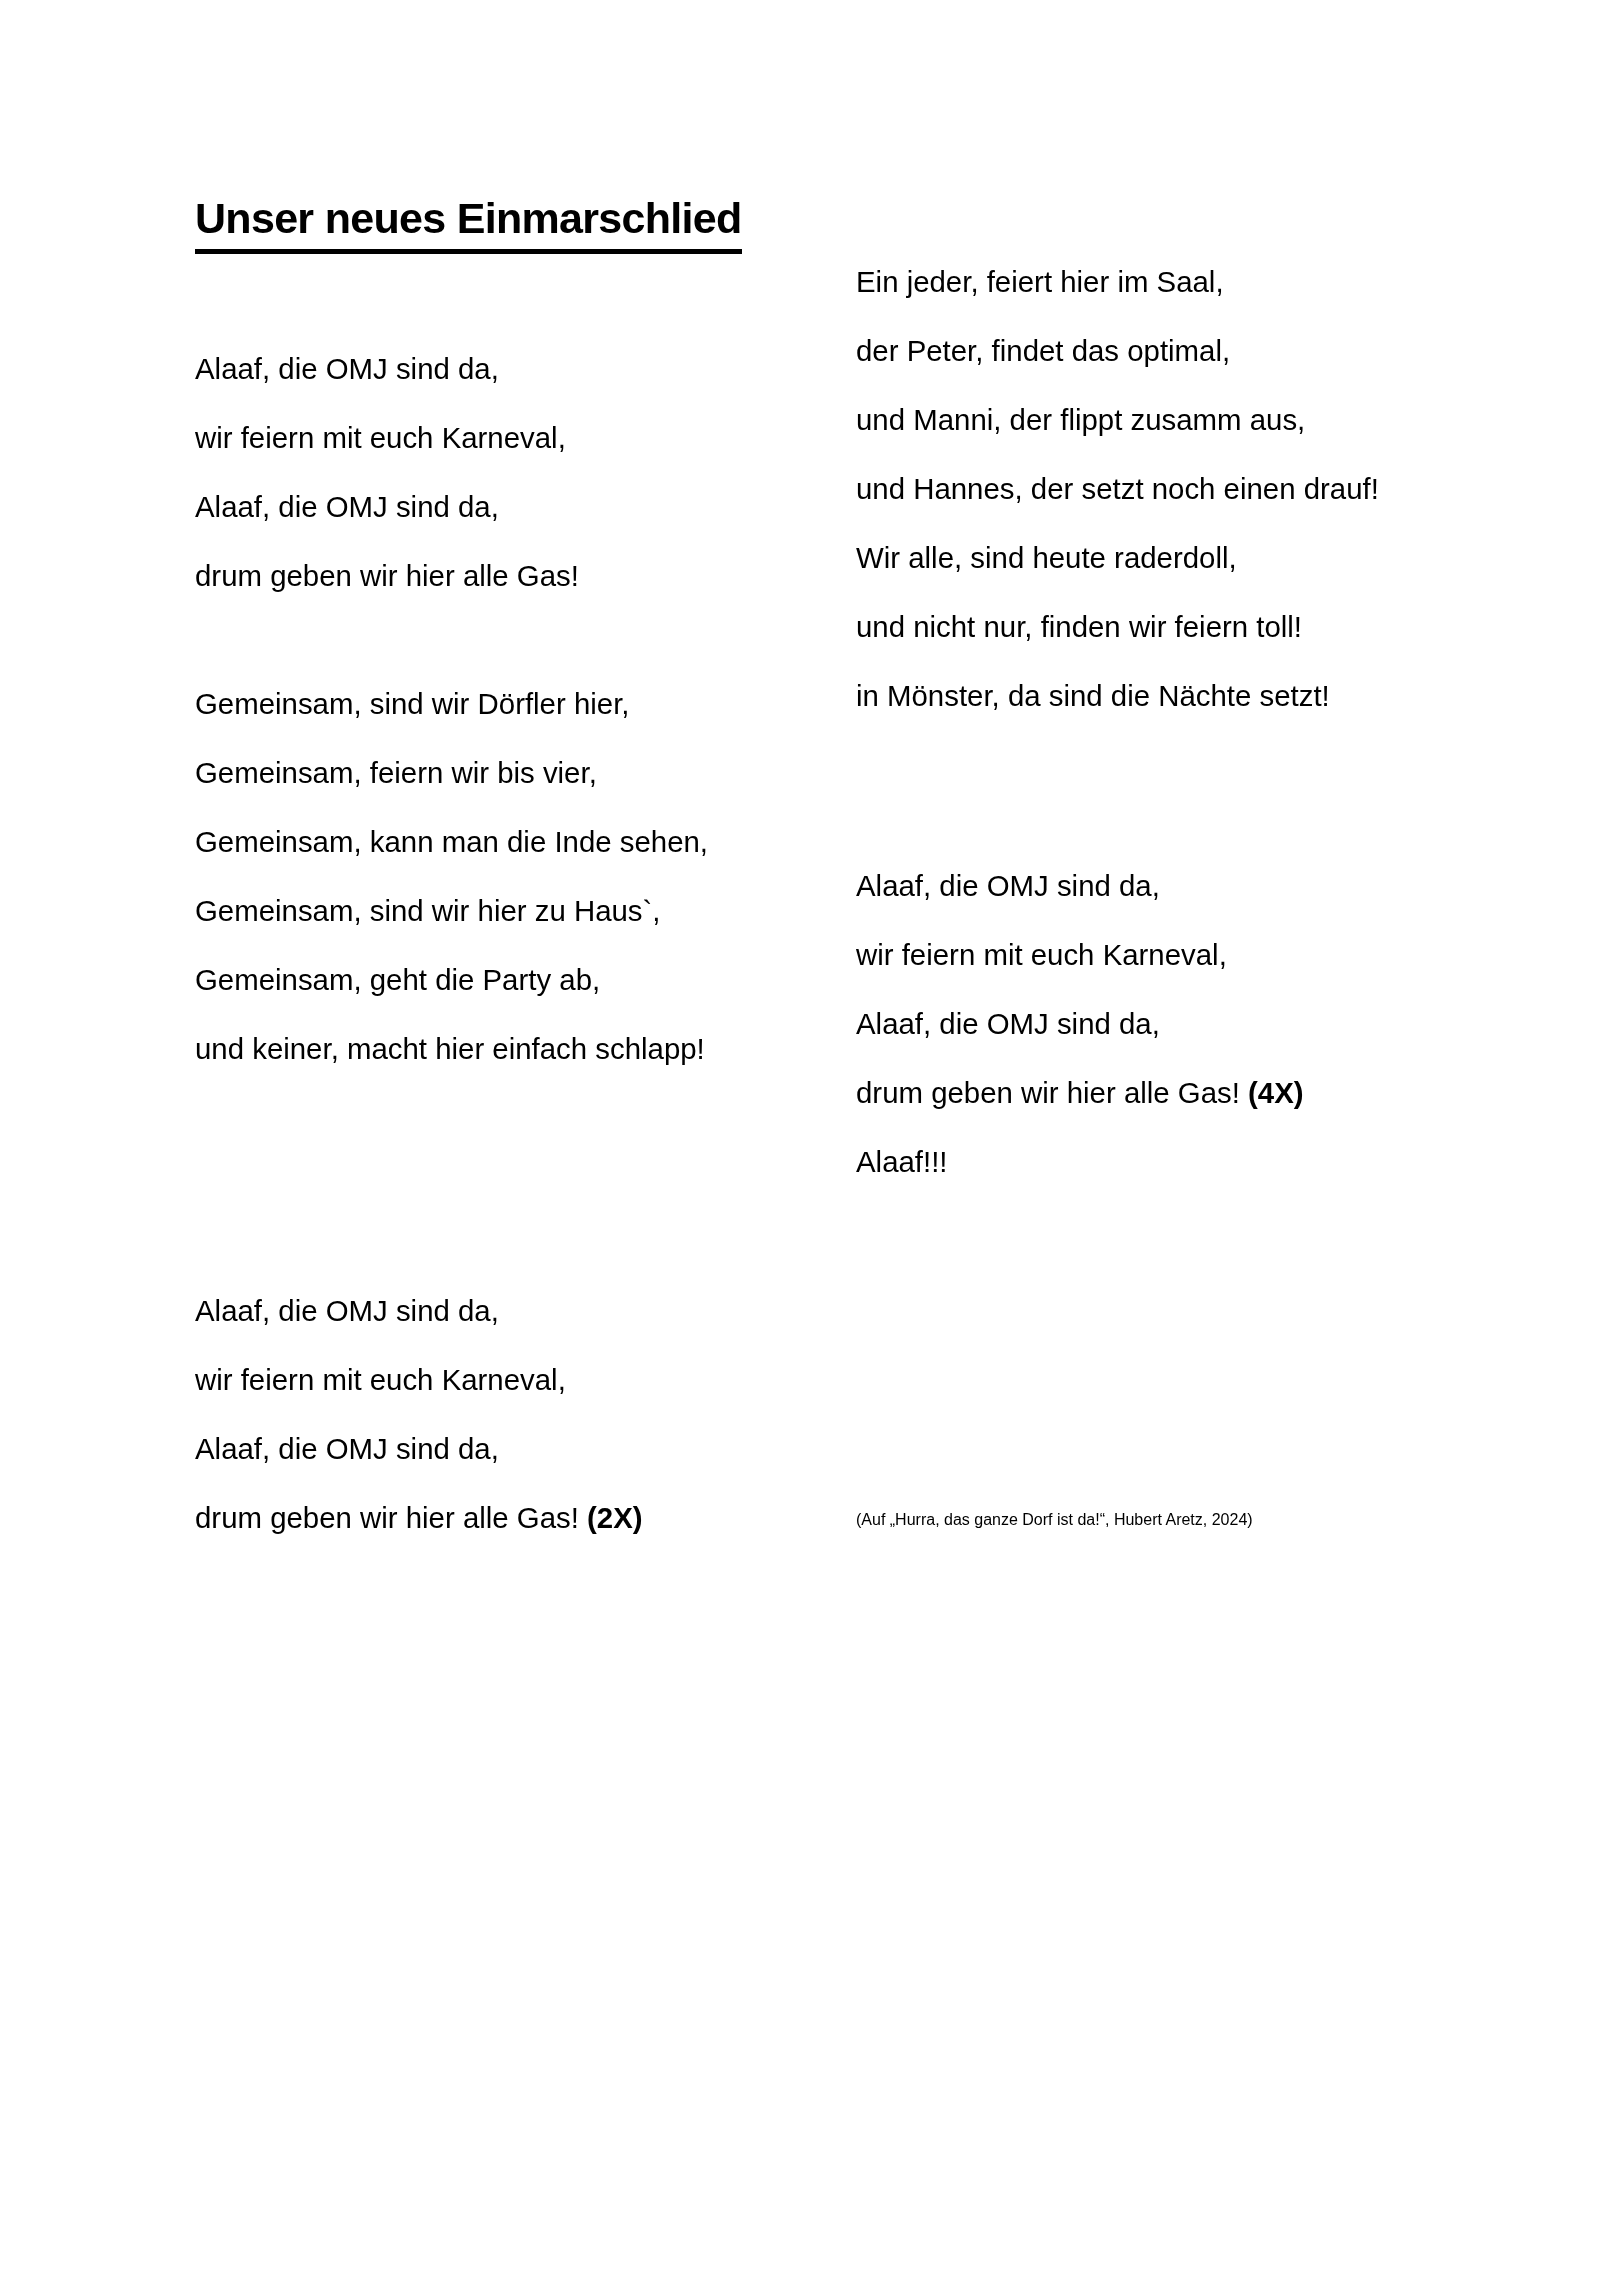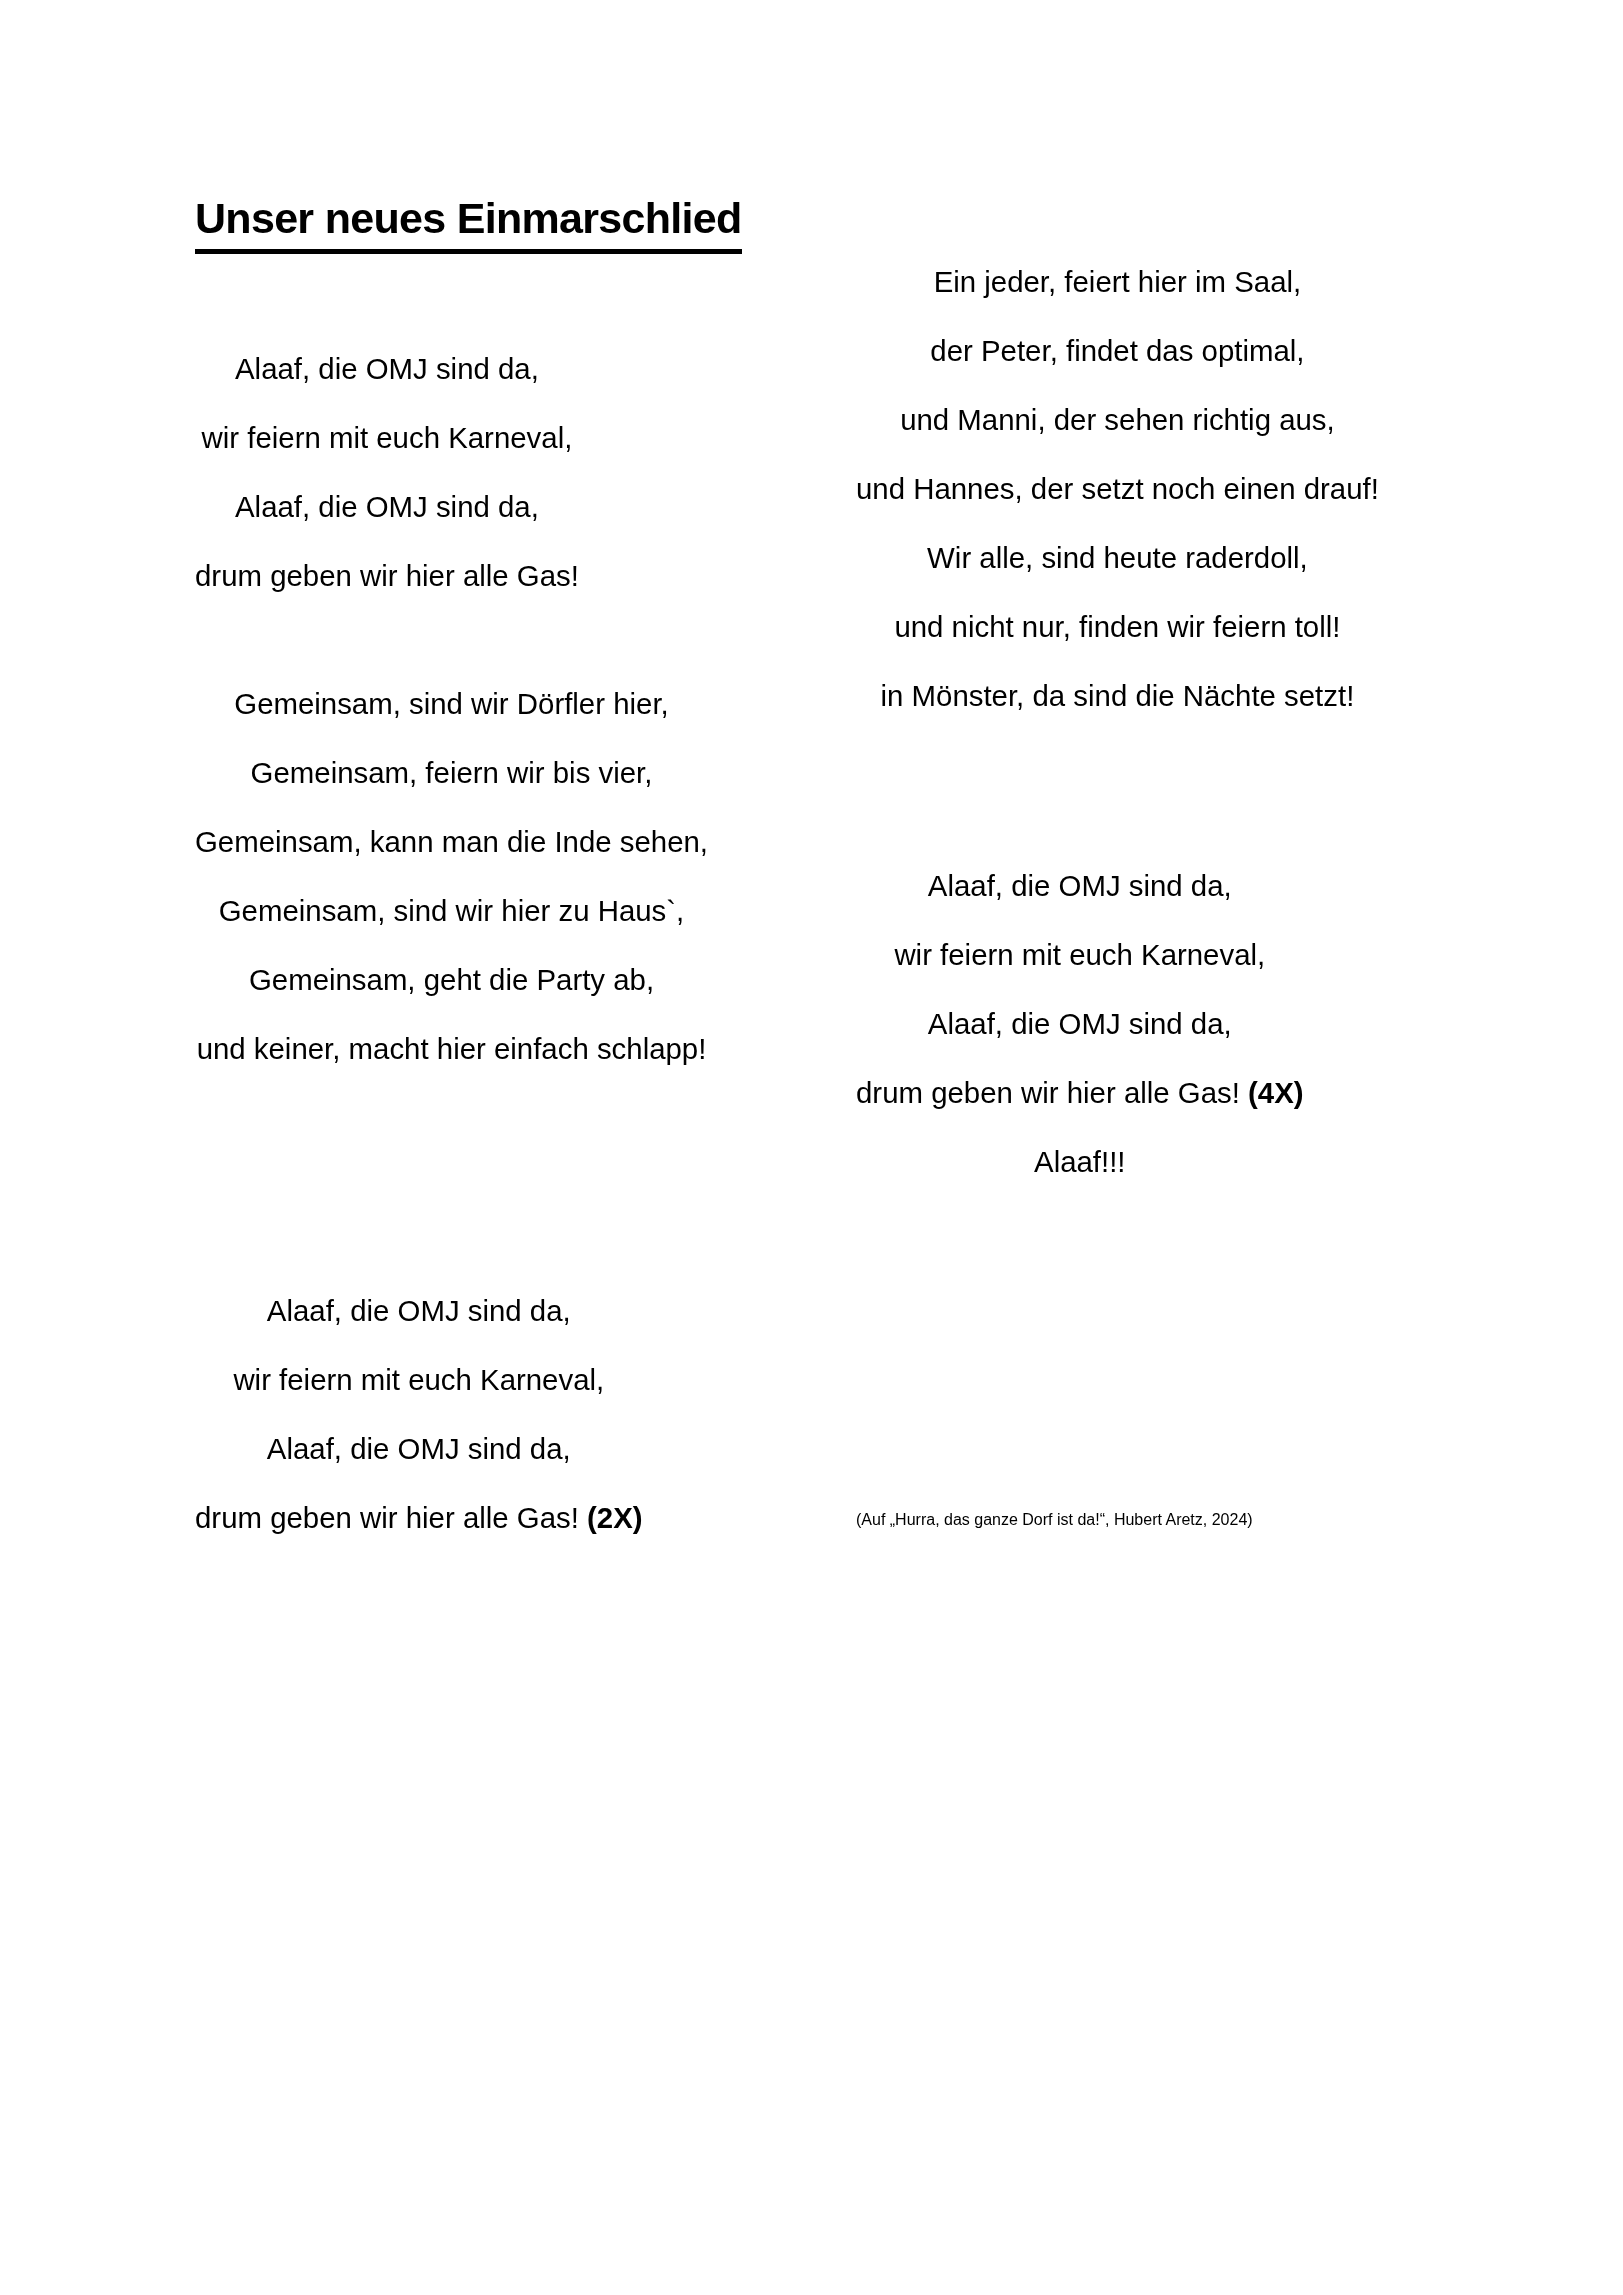--- a/index.html
+++ b/index.html
@@ -29,21 +29,20 @@
       letter-spacing: -0.7px;
       line-height: 1.05;
       padding-bottom: 7.9px;
       border-bottom: 5.2px solid #000000;
       white-space: nowrap;
     }
 
     .verse {
       position: absolute;
       white-space: nowrap;
-      text-align: center;
     }
 
     .col-left  { left: 195px;  }
     .col-right { left: 856px; }
 
     #left-verse-1  { top: 334px;  }
     #left-verse-2  { top: 669px; }
     #left-verse-3  { top: 1276px; }
 
     #right-verse-1 { top: 247px;  }
@@ -96,21 +95,21 @@
   <div id="left-verse-3" class="verse col-left">
     <p class="line">Alaaf, die OMJ sind da,</p>
     <p class="line">wir feiern mit euch Karneval,</p>
     <p class="line">Alaaf, die OMJ sind da,</p>
     <p class="line"><span>drum geben wir hier alle Gas! </span><span class="repeat-mark">(2X)</span></p>
   </div>
 
   <div id="right-verse-1" class="verse col-right">
     <p class="line">Ein jeder, feiert hier im Saal,</p>
     <p class="line">der Peter, findet das optimal,</p>
-    <p class="line">und Manni, der sehen richtig aus,</p>
+    <p class="line">und Manni, der flippt zusamm aus,</p>
     <p class="line">und Hannes, der setzt noch einen drauf!</p>
     <p class="line">Wir alle, sind heute raderdoll,</p>
     <p class="line">und nicht nur, finden wir feiern toll!</p>
     <p class="line">in Mönster, da sind die Nächte setzt!</p>
   </div>
 
   <div id="right-chorus" class="verse col-right">
     <p class="line">Alaaf, die OMJ sind da,</p>
     <p class="line">wir feiern mit euch Karneval,</p>
     <p class="line">Alaaf, die OMJ sind da,</p>

